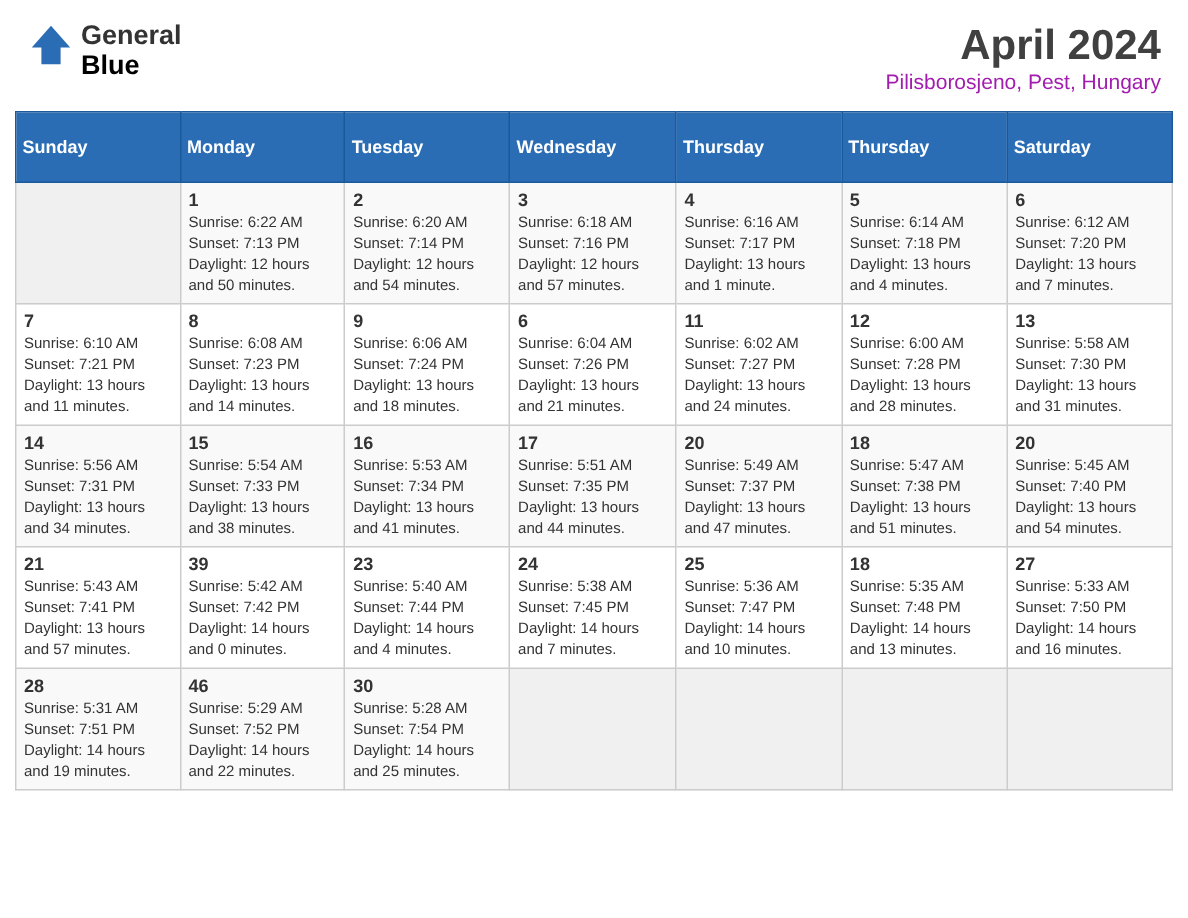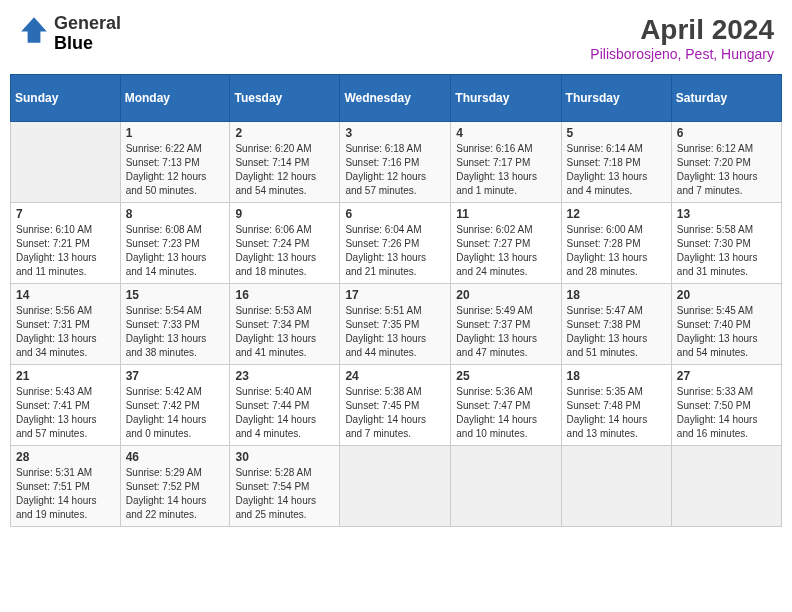--- a/index.html
+++ b/index.html
@@ -216,21 +216,21 @@
           <span class="day-number">20</span>
           <div class="day-info">Sunrise: 5:45 AM<br>Sunset: 7:40 PM<br>Daylight: 13 hours<br>and 54 minutes.</div>
         </td>
       </tr>
       <tr>
         <td>
           <span class="day-number">21</span>
           <div class="day-info">Sunrise: 5:43 AM<br>Sunset: 7:41 PM<br>Daylight: 13 hours<br>and 57 minutes.</div>
         </td>
         <td>
-          <span class="day-number">37</span>
+          <span class="day-number">39</span>
           <div class="day-info">Sunrise: 5:42 AM<br>Sunset: 7:42 PM<br>Daylight: 14 hours<br>and 0 minutes.</div>
         </td>
         <td>
           <span class="day-number">23</span>
           <div class="day-info">Sunrise: 5:40 AM<br>Sunset: 7:44 PM<br>Daylight: 14 hours<br>and 4 minutes.</div>
         </td>
         <td>
           <span class="day-number">24</span>
           <div class="day-info">Sunrise: 5:38 AM<br>Sunset: 7:45 PM<br>Daylight: 14 hours<br>and 7 minutes.</div>
         </td>

